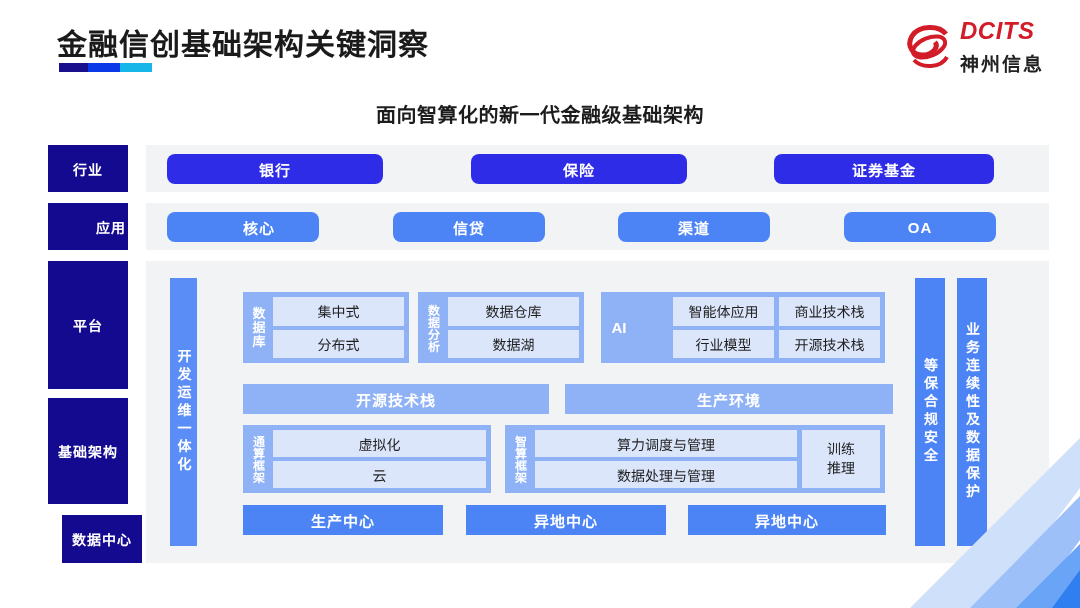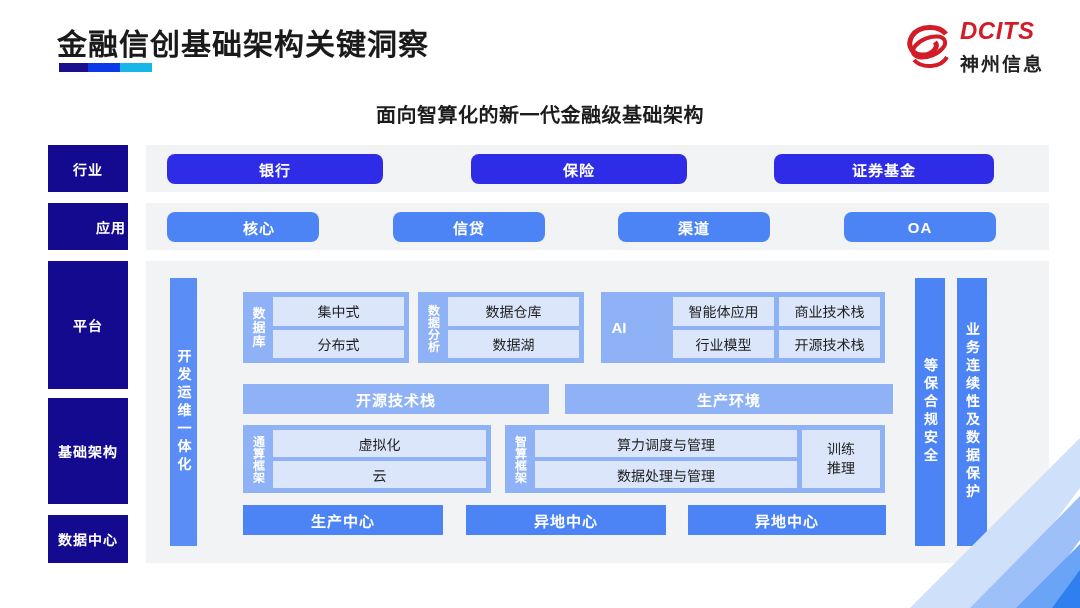--- a/index.html
+++ b/index.html
@@ -160,21 +160,21 @@
   </div>
   <div class="side-lbl" style="top:203px;height:47px;padding-left:46px;">
     <span>应用</span>
   </div>
   <div class="side-lbl" style="top:398px;height:106px;">
     <span>基础架构</span>
   </div>
   <div class="side-lbl" style="top:261px;height:128px;">
     <span>平台</span>
   </div>
-  <div class="side-lbl" style="top:515px;height:48px;">
+  <div class="side-lbl" style="top:515px;height:48px;margin-left:14px;">
     <span>数据中心</span>
   </div>
 
   <div class="panel" style="left:146px;top:145px;width:903px;height:47px;">
     <div class="pill pill-industry" style="left:21px;top:9px;width:216px;">
       <span>银行</span>
     </div>
     <div class="pill pill-industry" style="left:325px;top:9px;width:216px;">
       <span>保险</span>
     </div>

